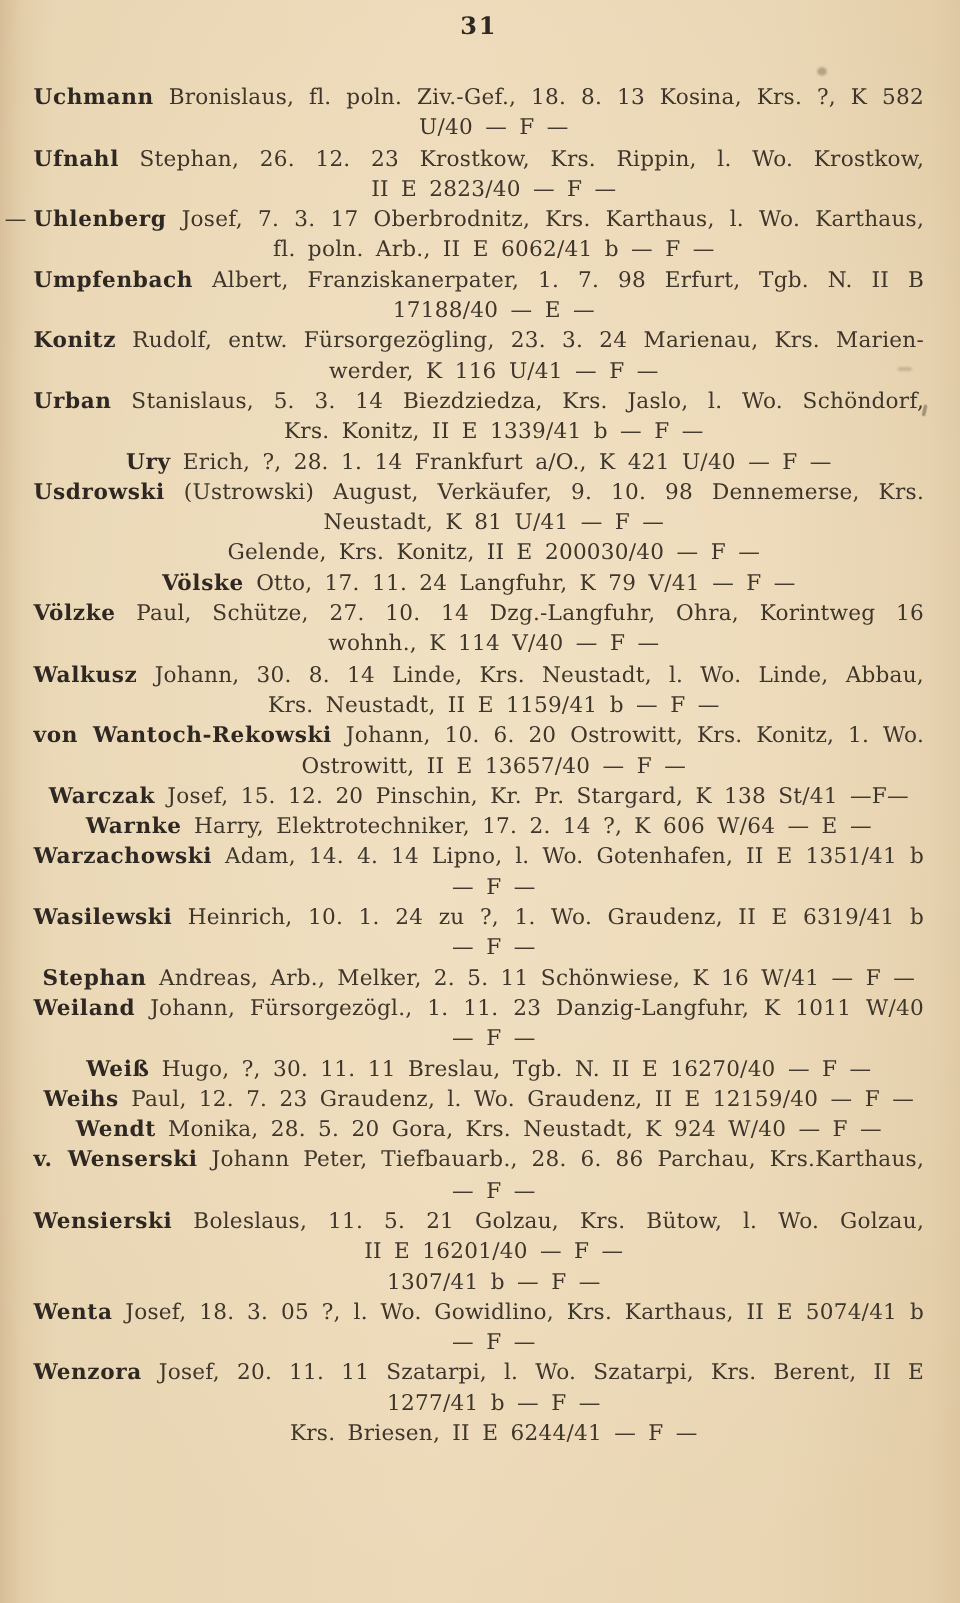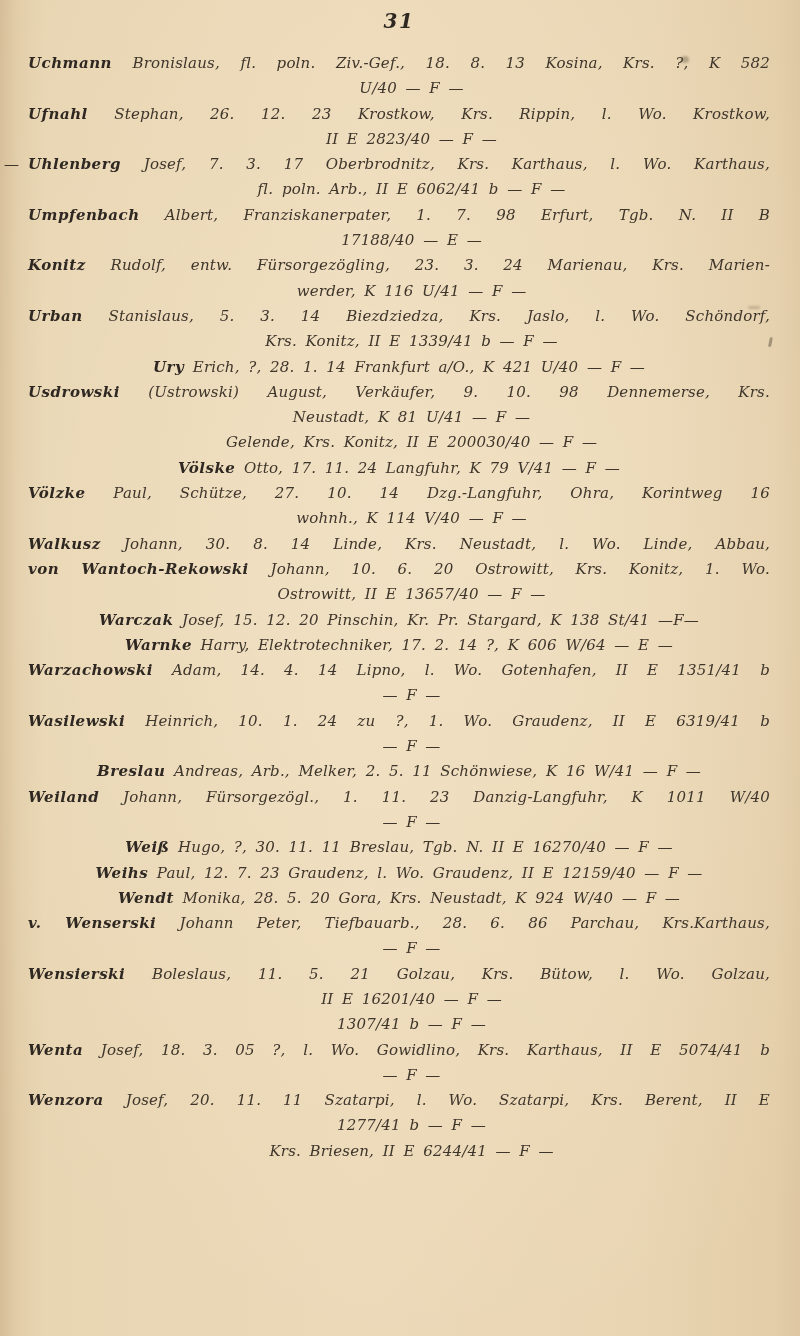--- a/index.html
+++ b/index.html
@@ -16,33 +16,32 @@
     background:
       radial-gradient(130% 95% at 55% 42%, rgba(255,247,228,0.28), rgba(0,0,0,0) 62%),
       linear-gradient(90deg, var(--paper-edge) 0%, #e2cda8 2.2%, #e8d5b2 5.5%, #ecd9b8 45%, #e9d5b2 80%, #e3cda8 97%, #ddc6a0 100%),
       var(--paper);
   }
   .page{
     position:relative;
     width:800px;height:1336px;
     box-sizing:border-box;
     padding:8px 30px 0 28px;
-    font-style:italic;
   }
   .pageno{
     text-align:center;
     font-size:20px;
     font-weight:700;
     letter-spacing:1.5px;
     line-height:26px;
     color:var(--ink-bold);
   }
   .entries{
-    margin-top:17px;
-    font-size:15px;
+    margin-top:35px;
+    font-size:18px;
     line-height:25.3px;
     word-spacing:0.24em;
     letter-spacing:0.2px;
   }
   .entry{position:relative;}
   .entry b{
     font-weight:700;
     color:var(--ink-bold);
     letter-spacing:0.5px;
   }
@@ -108,41 +107,42 @@
       </div>
       <div class="entry">
         <div class="line first"><b>Völske</b> <span>Otto, 17. 11. 24 Langfuhr, K 79 V/41 — F —</span></div>
       </div>
       <div class="entry">
         <div class="line first stretch"><b>Völzke</b> <span>Paul, Schütze, 27. 10. 14 Dzg.-Langfuhr, Ohra, Korintweg 16</span></div>
         <div class="line cont">wohnh., K 114 V/40 — F —</div>
       </div>
       <div class="entry">
         <div class="line first stretch"><b>Walkusz</b> <span>Johann, 30. 8. 14 Linde, Krs. Neustadt, l. Wo. Linde, Abbau,</span></div>
+        <div class="line cont">Krs. Neustadt, II E 1159/41 b — F —</div>
       </div>
       <div class="entry">
         <div class="line first stretch"><b>von Wantoch-Rekowski</b> <span>Johann, 10. 6. 20 Ostrowitt, Krs. Konitz, 1. Wo.</span></div>
         <div class="line cont">Ostrowitt, II E 13657/40 — F —</div>
       </div>
       <div class="entry">
         <div class="line first"><b>Warczak</b> <span>Josef, 15. 12. 20 Pinschin, Kr. Pr. Stargard, K 138 St/41 —F—</span></div>
       </div>
       <div class="entry">
         <div class="line first"><b>Warnke</b> <span>Harry, Elektrotechniker, 17. 2. 14 ?, K 606 W/64 — E —</span></div>
       </div>
       <div class="entry">
         <div class="line first stretch"><b>Warzachowski</b> <span>Adam, 14. 4. 14 Lipno, l. Wo. Gotenhafen, II E 1351/41 b</span></div>
         <div class="line cont">— F —</div>
       </div>
       <div class="entry">
         <div class="line first stretch"><b>Wasilewski</b> <span>Heinrich, 10. 1. 24 zu ?, 1. Wo. Graudenz, II E 6319/41 b</span></div>
         <div class="line cont">— F —</div>
       </div>
       <div class="entry">
-        <div class="line first"><b>Breslau</b> <span>Andreas, Arb., Melker, 2. 5. 11 Schönwiese, K 16 W/41 — F —</span></div>
+        <div class="line first"><b>Stephan</b> <span>Andreas, Arb., Melker, 2. 5. 11 Schönwiese, K 16 W/41 — F —</span></div>
       </div>
       <div class="entry">
         <div class="line first stretch"><b>Weiland</b> <span>Johann, Fürsorgezögl., 1. 11. 23 Danzig-Langfuhr, K 1011 W/40</span></div>
         <div class="line cont">— F —</div>
       </div>
       <div class="entry">
         <div class="line first"><b>Weiß</b> <span>Hugo, ?, 30. 11. 11 Breslau, Tgb. N. II E 16270/40 — F —</span></div>
       </div>
       <div class="entry">
         <div class="line first"><b>Weihs</b> <span>Paul, 12. 7. 23 Graudenz, l. Wo. Graudenz, II E 12159/40 — F —</span></div>

